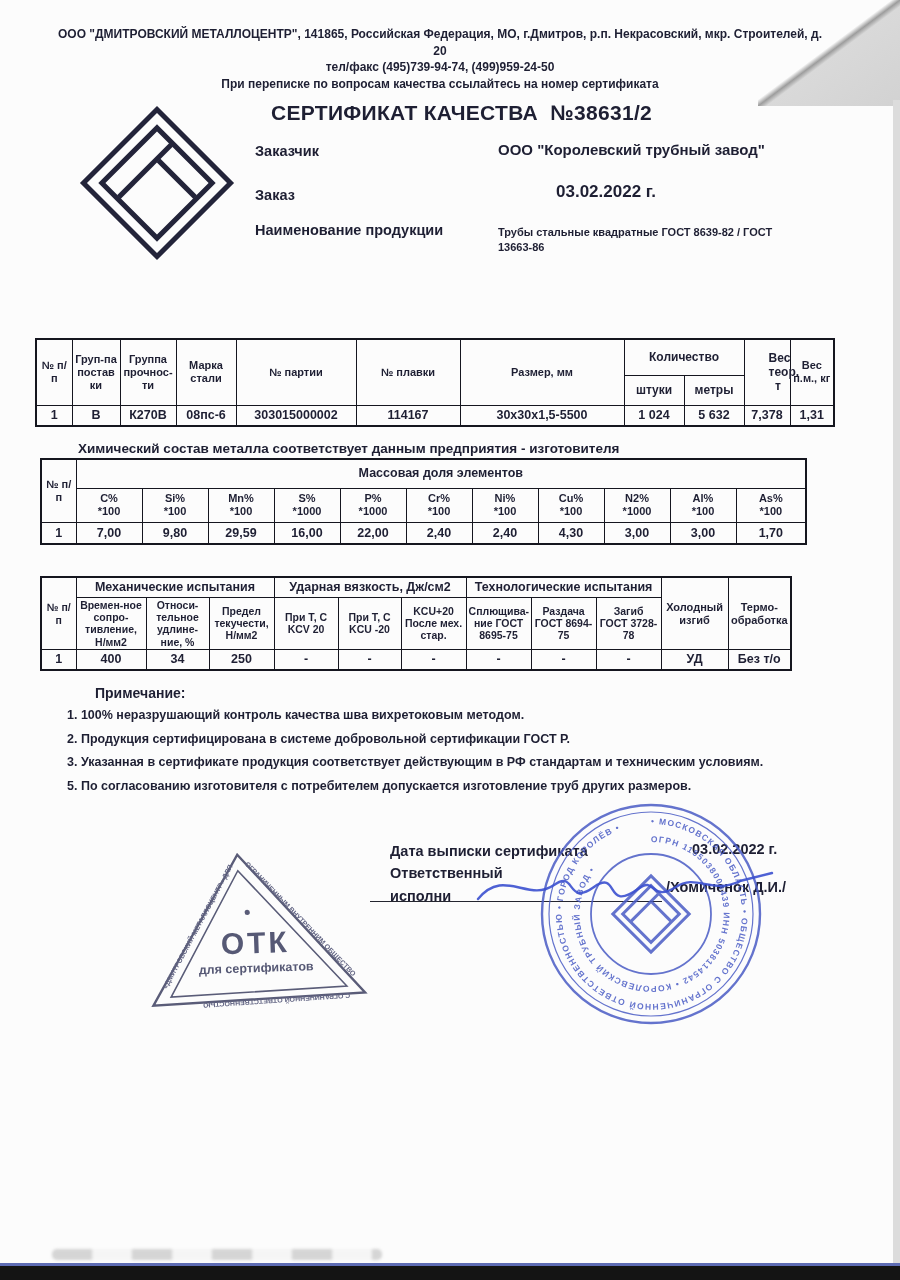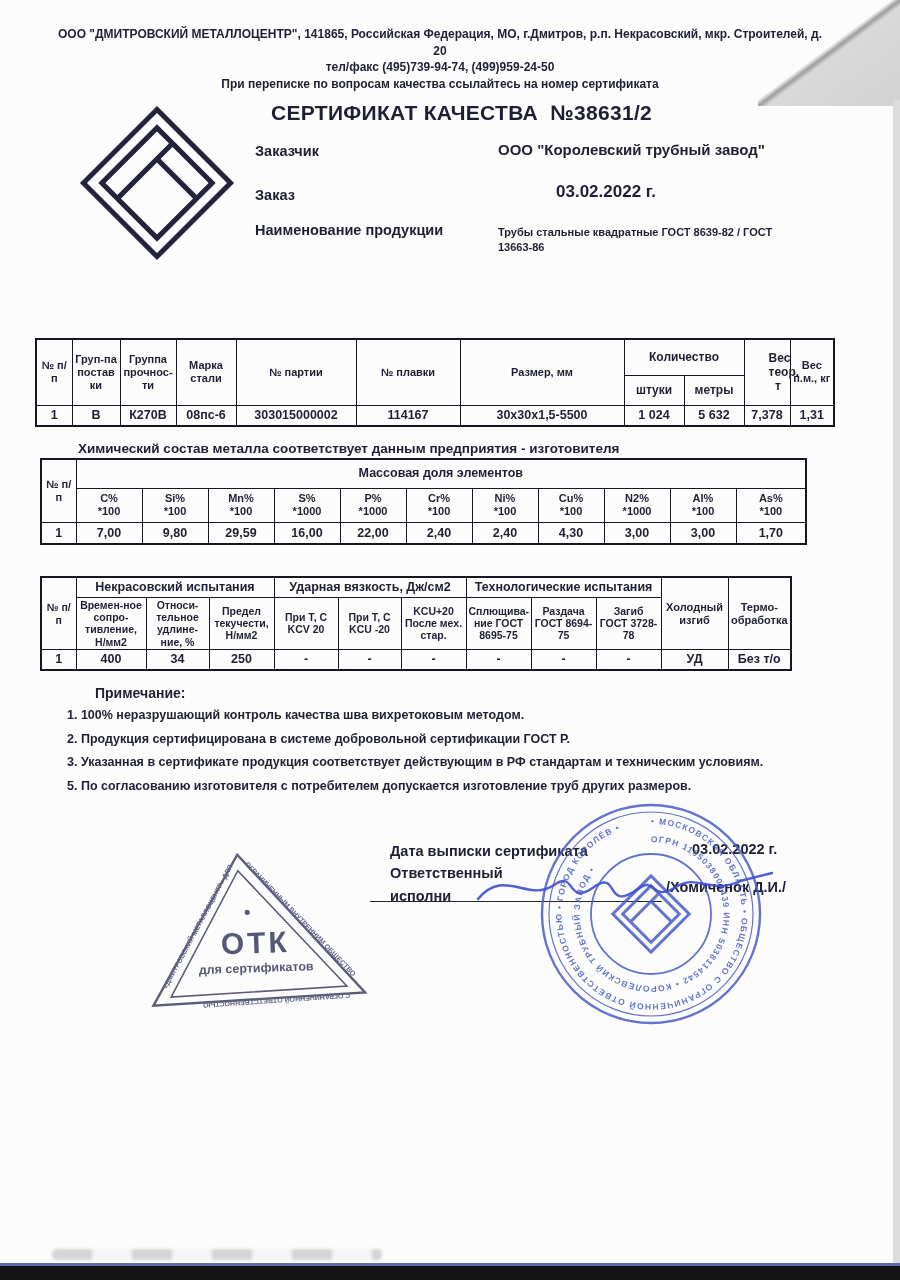--- a/index.html
+++ b/index.html
@@ -213,21 +213,21 @@
         <col style="width:65px">
       <col style="width:65px">
         <col style="width:65px">
         <col style="width:65px">
       <col style="width:67px">
         <col style="width:63px">
     </colgroup>
     <tbody>
         <tr style="height:20px;">
       <th rowspan="2">№ п/п</th>
-      <th colspan="3" style="font-size:12.5px;">Некрасовский испытания</th>
+      <th colspan="3" style="font-size:12.5px;">Механические испытания</th>
       <th colspan="3" style="font-size:12.5px;">Ударная вязкость, Дж/см2</th>
       <th colspan="3" style="font-size:12.5px;">Технологические испытания</th>
       <th rowspan="2" style="font-size:11px;">Холодный изгиб</th>
       <th rowspan="2" style="font-size:11px;">Термо-обработка</th>
     </tr>
     <tr style="height:52px;">
       <th>Времен-ное сопро-тивление, Н/мм2</th>
       <th>Относи-тельное удлине-ние, %</th>
       <th>Предел текучести, Н/мм2</th>
       <th>При Т, С KCV 20</th>

